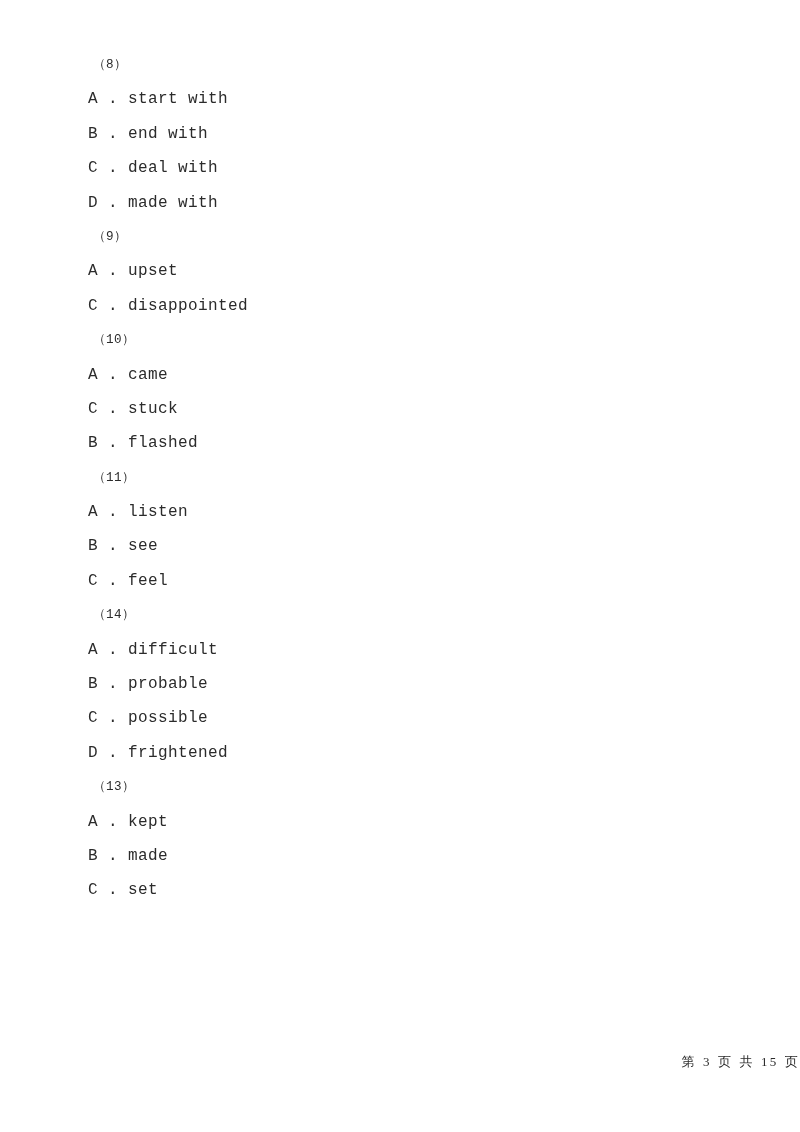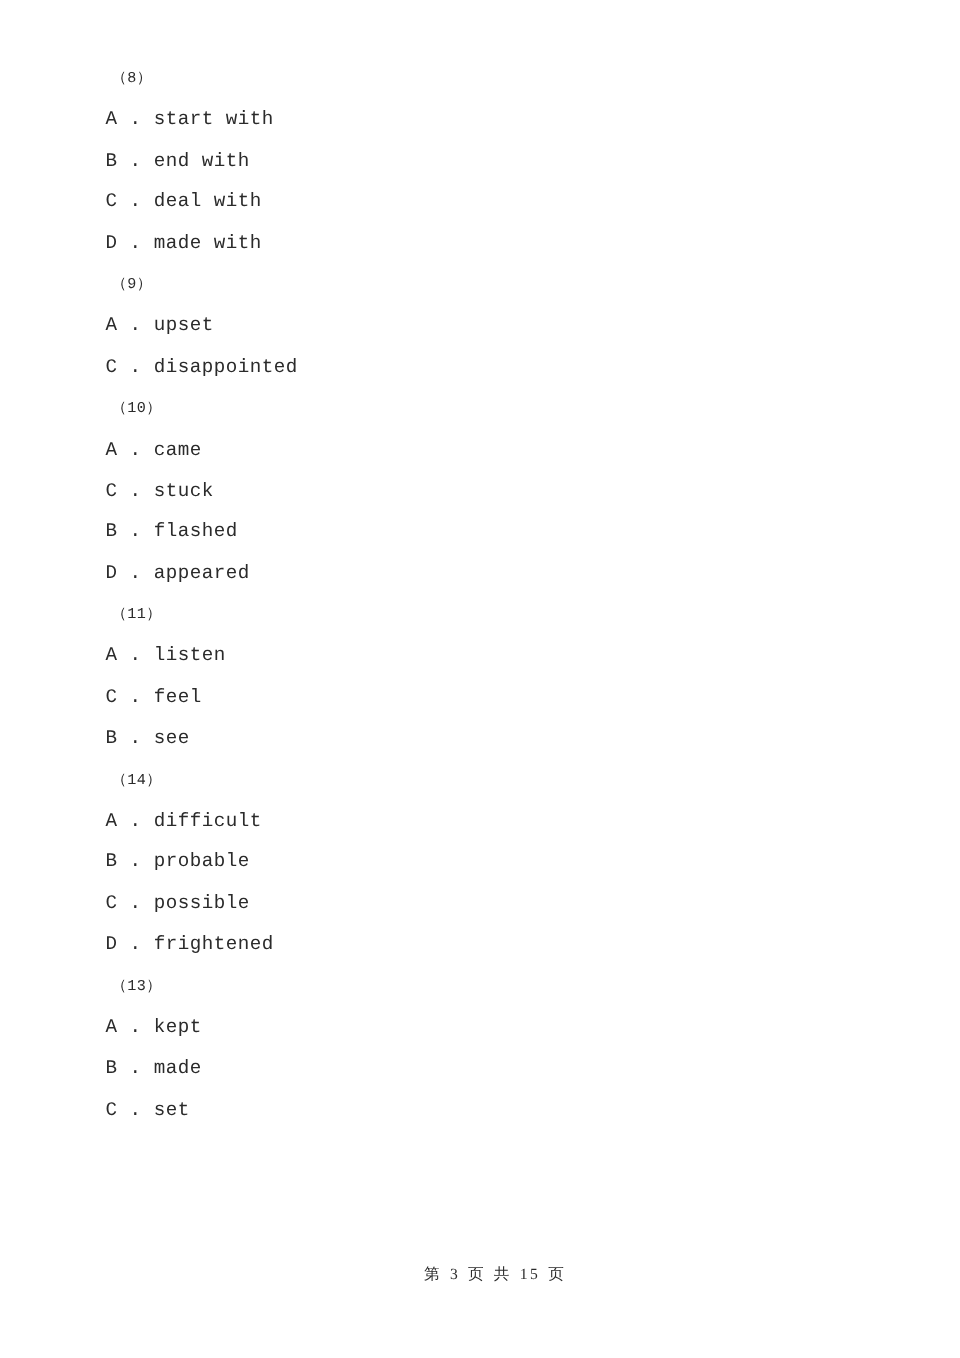--- a/index.html
+++ b/index.html
@@ -71,21 +71,21 @@
   .opt-text {
     display: inline;
   }
 
   
   #page-footer {
     position: absolute;
     left: 0;
     top: 1032px;
     width: 800px;
-    text-align: center;
+    text-align: right;
     font-size: 13px;
     line-height: 20px;
     color: #2b2b2b;
     font-family: "DejaVu Sans", "Liberation Sans", sans-serif;
     letter-spacing: 2.2px;
     white-space: pre;
   }
   #page-footer .f-num {
     font-family: "Liberation Serif", "DejaVu Serif", serif;
   }
@@ -106,27 +106,26 @@
       <div class="question-block">
         <div class="question-number">（9）</div>
         <div class="option-line"><span class="opt-letter">A</span><span class="opt-sep"> . </span><span class="opt-text">upset</span></div>
         <div class="option-line"><span class="opt-letter">C</span><span class="opt-sep"> . </span><span class="opt-text">disappointed</span></div>
       </div>
       <div class="question-block">
         <div class="question-number">（10）</div>
         <div class="option-line"><span class="opt-letter">A</span><span class="opt-sep"> . </span><span class="opt-text">came</span></div>
         <div class="option-line"><span class="opt-letter">C</span><span class="opt-sep"> . </span><span class="opt-text">stuck</span></div>
         <div class="option-line"><span class="opt-letter">B</span><span class="opt-sep"> . </span><span class="opt-text">flashed</span></div>
-        <div class="option-line"><span class="opt-letter">D</span><span class="opt-sep"> . </span><span class="opt-text">appeared</span></div>
       </div>
       <div class="question-block">
         <div class="question-number">（11）</div>
         <div class="option-line"><span class="opt-letter">A</span><span class="opt-sep"> . </span><span class="opt-text">listen</span></div>
+        <div class="option-line"><span class="opt-letter">B</span><span class="opt-sep"> . </span><span class="opt-text">see</span></div>
         <div class="option-line"><span class="opt-letter">C</span><span class="opt-sep"> . </span><span class="opt-text">feel</span></div>
-        <div class="option-line"><span class="opt-letter">B</span><span class="opt-sep"> . </span><span class="opt-text">see</span></div>
       </div>
       <div class="question-block">
         <div class="question-number">（14）</div>
         <div class="option-line"><span class="opt-letter">A</span><span class="opt-sep"> . </span><span class="opt-text">difficult</span></div>
         <div class="option-line"><span class="opt-letter">B</span><span class="opt-sep"> . </span><span class="opt-text">probable</span></div>
         <div class="option-line"><span class="opt-letter">C</span><span class="opt-sep"> . </span><span class="opt-text">possible</span></div>
         <div class="option-line"><span class="opt-letter">D</span><span class="opt-sep"> . </span><span class="opt-text">frightened</span></div>
       </div>
       <div class="question-block">
         <div class="question-number">（13）</div>

